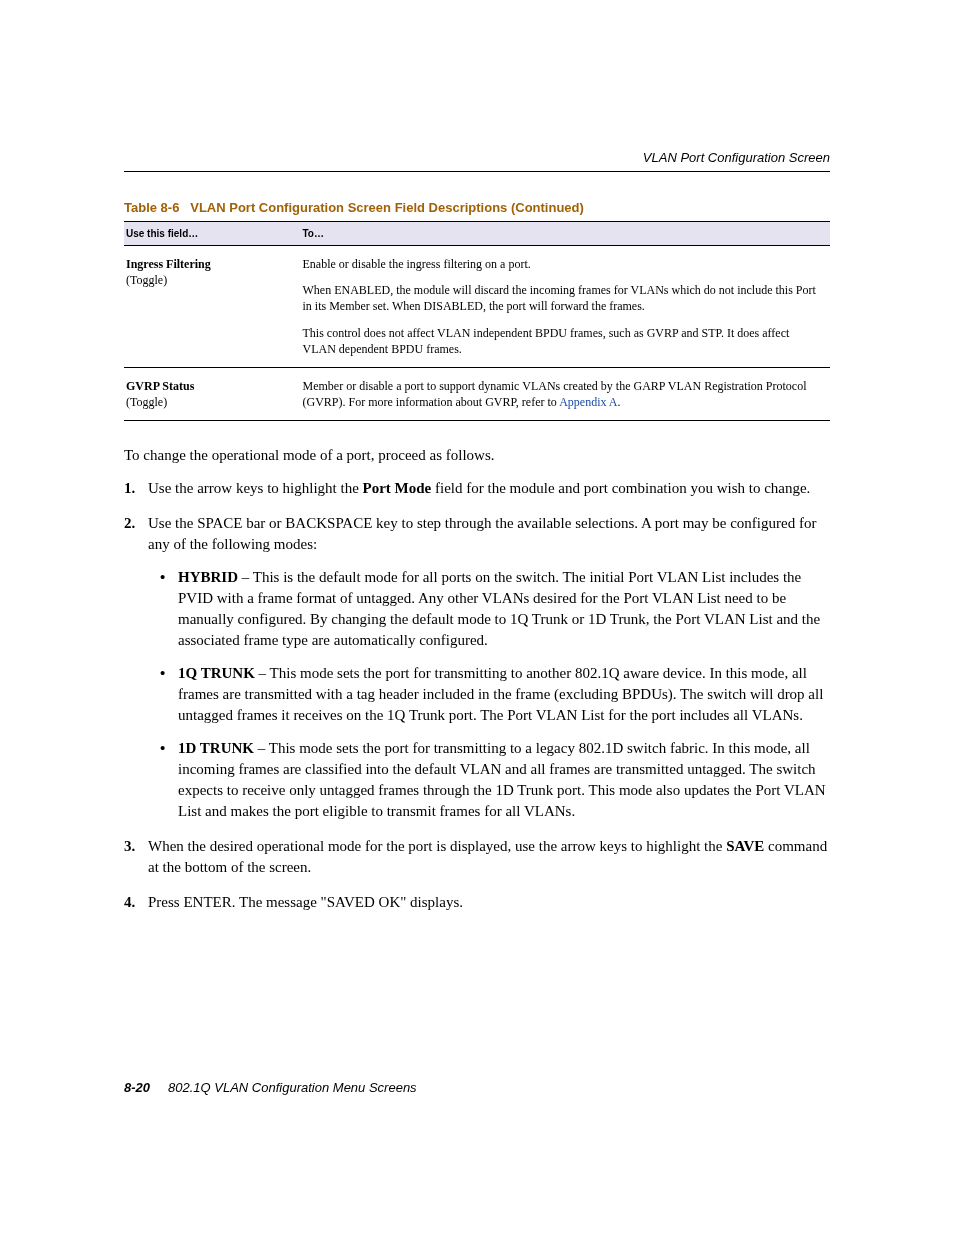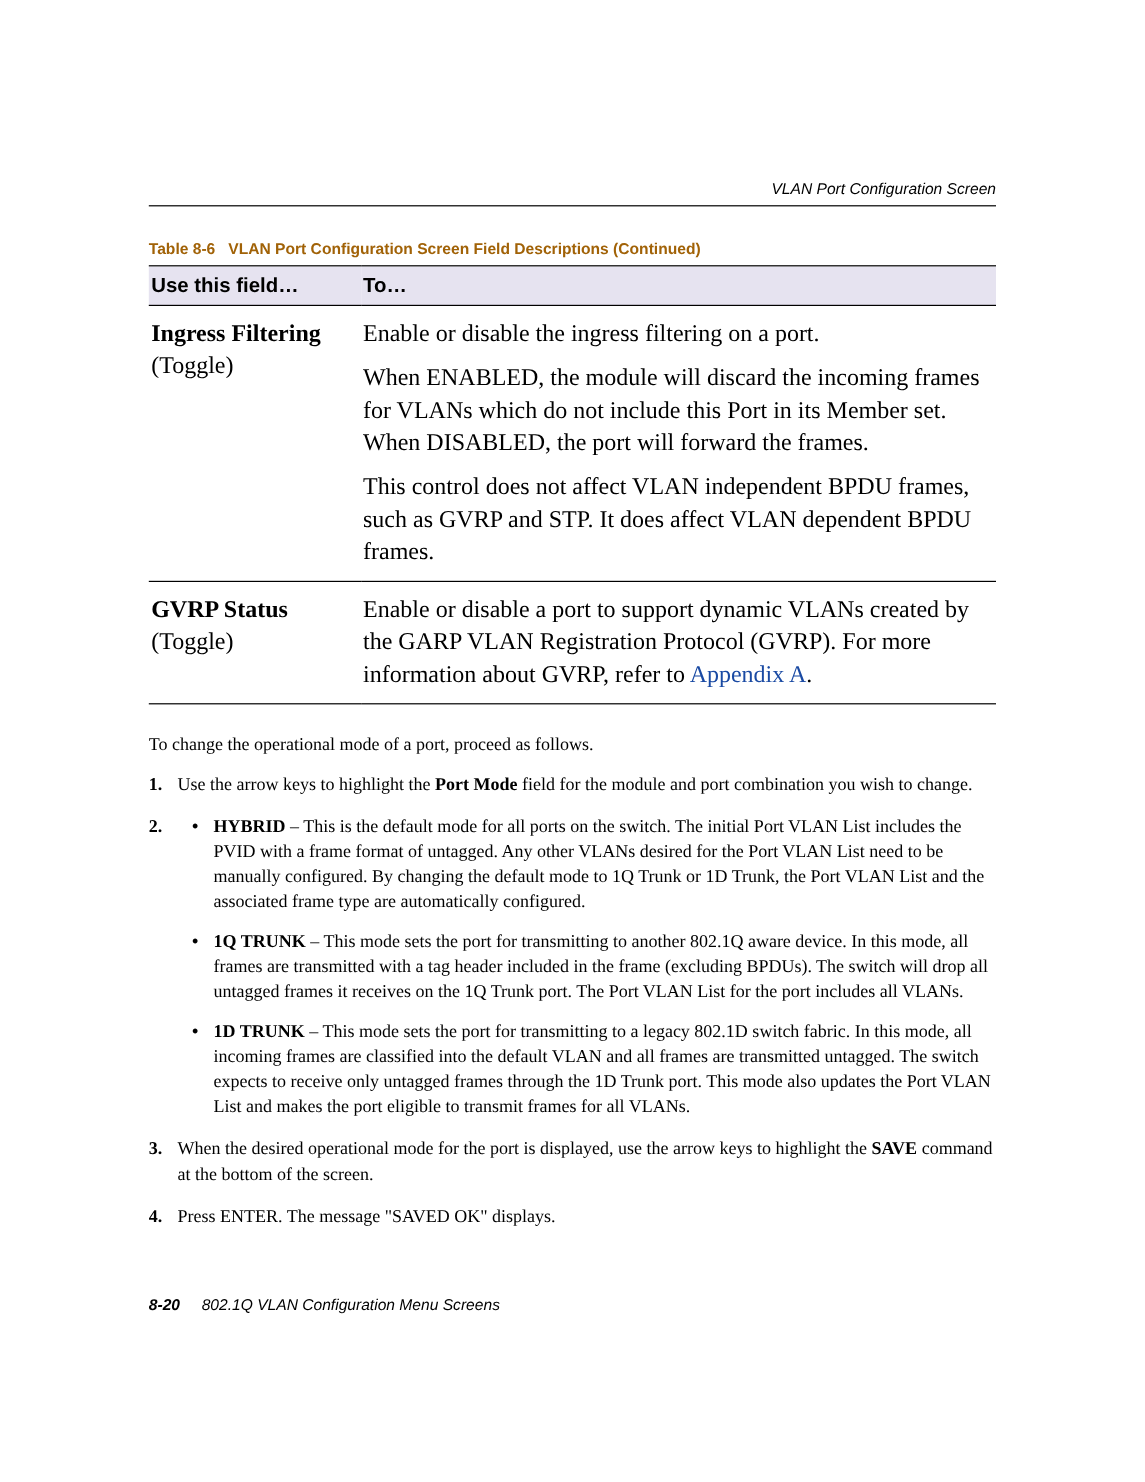--- a/index.html
+++ b/index.html
@@ -35,31 +35,31 @@
   }
   table {
     width: 100%;
     border-collapse: collapse;
     margin-bottom: 26px;
   }
   thead th {
     text-align: left;
     font-family: Arial, Helvetica, sans-serif;
     font-weight: bold;
-    font-size: 17px;
+    font-size: 10px;
     background: #e6e3f0;
     padding: 6px 8px 6px 2px;
     border-top: 1.5px solid #000;
     border-bottom: 1px solid #000;
   }
   tbody td {
     vertical-align: top;
     padding: 10px 8px 10px 2px;
     border-bottom: 1px solid #000;
-    font-size: 20px;
+    font-size: 12px;
     line-height: 1.35;
   }
   .field-name {
     width: 25%;
   }
   .field-name .primary { font-weight: bold; }
   .field-name .secondary { font-weight: normal; }
   .desc p { margin: 0 0 10px 0; }
   .desc p:last-child { margin-bottom: 0; }
   .section-heading {
@@ -147,34 +147,35 @@
           <p>When ENABLED, the module will discard the incoming frames for VLANs which do not include this Port in its Member set. When DISABLED, the port will forward the frames.</p>
           <p>This control does not affect VLAN independent BPDU frames, such as GVRP and STP. It does affect VLAN dependent BPDU frames.</p>
         </td>
       </tr>
       <tr>
         <td class="field-name">
           <span class="primary">GVRP Status</span><br>
           <span class="secondary">(Toggle)</span>
         </td>
         <td class="desc">
-          <p><span>Enable or disable a port to support dynamic VLANs created by the GARP VLAN Registration Protocol (GVRP). For more information about GVRP, refer to </span><span class="link">Appendix A</span><span>.</span></p>
+          <p><span>Member or disable a port to support dynamic VLANs created by the GARP VLAN Registration Protocol (GVRP). For more information about GVRP, refer to </span><span class="link">Appendix A</span><span>.</span></p>
         </td>
       </tr>
     </tbody>
   </table>
 
 
   <p class="intro">To change the operational mode of a port, proceed as follows.</p>
 
   <ol class="steps">
     <li>
       <span>Use the arrow keys to highlight the </span><strong>Port Mode</strong><span> field for the module and port combination you wish to change.</span>
     </li>
     <li>
+      <span>Use the SPACE bar or BACKSPACE key to step through the available selections. A port may be configured for any of the following modes:</span>
       <ul class="modes">
         <li><span class="mode-name">HYBRID</span><span> – This is the default mode for all ports on the switch. The initial Port VLAN List includes the PVID with a frame format of untagged. Any other VLANs desired for the Port VLAN List need to be manually configured. By changing the default mode to 1Q Trunk or 1D Trunk, the Port VLAN List and the associated frame type are automatically configured.</span></li>
         <li><span class="mode-name">1Q TRUNK</span><span> – This mode sets the port for transmitting to another 802.1Q aware device. In this mode, all frames are transmitted with a tag header included in the frame (excluding BPDUs). The switch will drop all untagged frames it receives on the 1Q Trunk port. The Port VLAN List for the port includes all VLANs.</span></li>
         <li><span class="mode-name">1D TRUNK</span><span> – This mode sets the port for transmitting to a legacy 802.1D switch fabric. In this mode, all incoming frames are classified into the default VLAN and all frames are transmitted untagged. The switch expects to receive only untagged frames through the 1D Trunk port. This mode also updates the Port VLAN List and makes the port eligible to transmit frames for all VLANs.</span></li>
       </ul>
     </li>
     <li>
       <span>When the desired operational mode for the port is displayed, use the arrow keys to highlight the </span><strong>SAVE</strong><span> command at the bottom of the screen.</span>
     </li>
     <li>Press ENTER. The message "SAVED OK" displays.</li>

